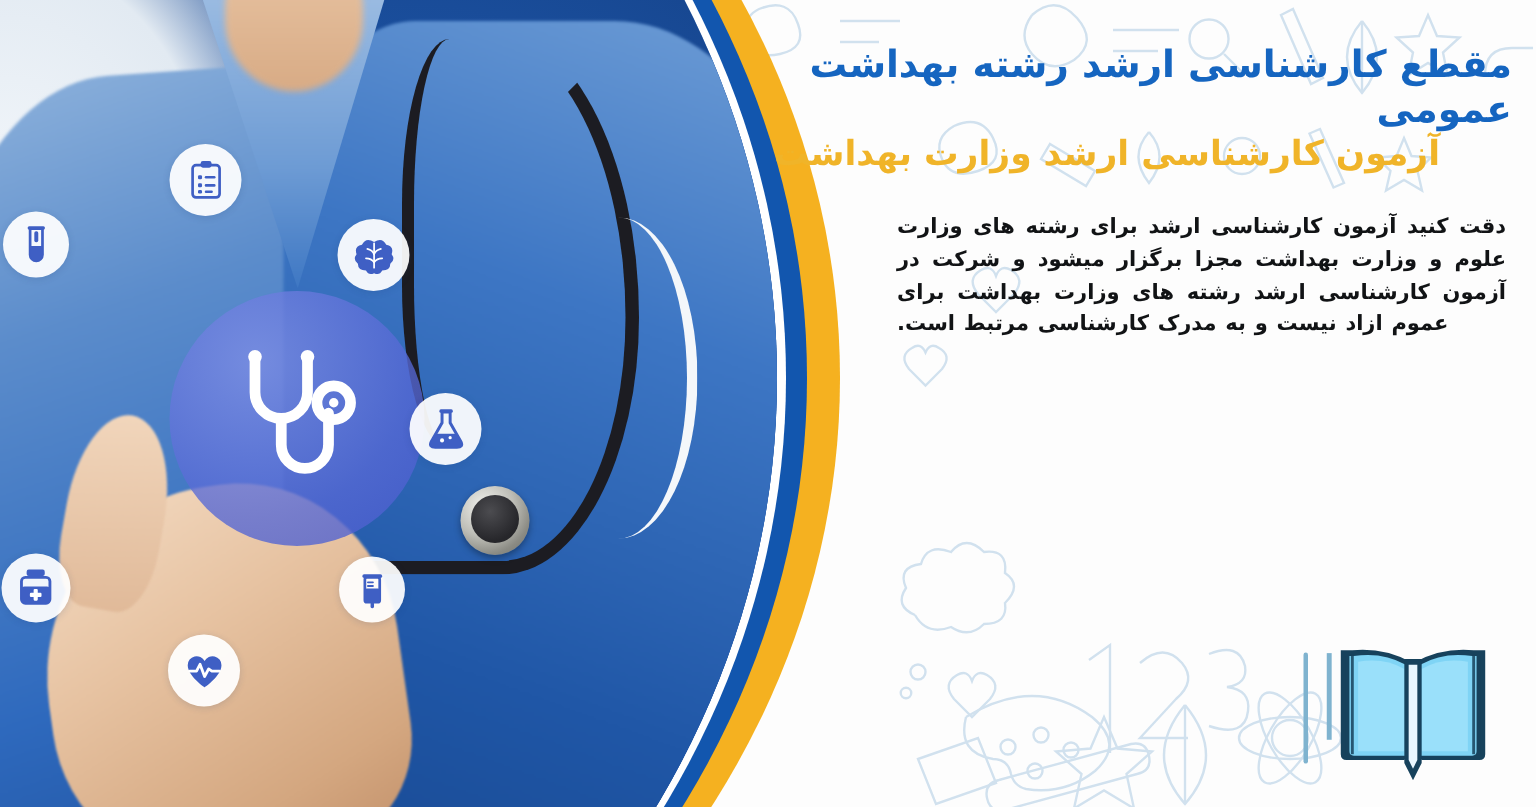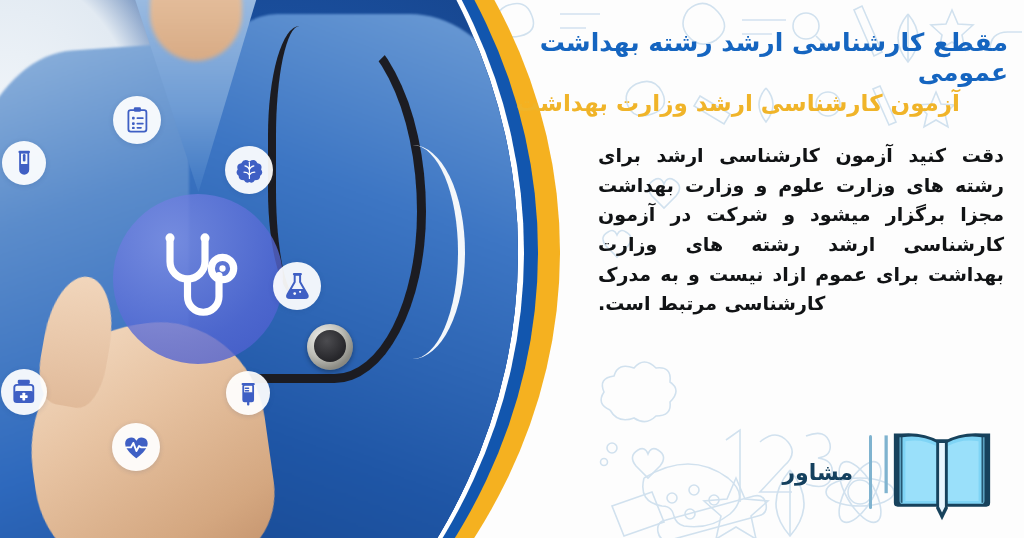--- a/index.html
+++ b/index.html
@@ -205,21 +205,21 @@
     color:#F0B429;
     line-height:1.2;
   }
   .body-para {
     position:absolute;
     right:20px; top:141px;
     width:406px;
     direction:rtl;
     text-align:justify;
     text-align-last:left;
-    font-size:19px;
+    font-size:14px;
     font-weight:bold;
     line-height:1.56;
     color:#111315;
     word-spacing:1px;
   }
 
   
   .logo {
     position:absolute;
     right:24px; bottom:14px;
@@ -457,21 +457,20 @@
   <div class="right-col">
 
     <div class="title1">مقطع کارشناسی ارشد رشته بهداشت عمومی</div>
 
     <div class="title2">آزمون کارشناسی ارشد وزارت بهداشت</div>
 
     <div class="body-para">دقت کنید آزمون کارشناسی ارشد برای رشته های وزارت علوم و وزارت بهداشت مجزا برگزار میشود و شرکت در آزمون کارشناسی ارشد رشته های وزارت بهداشت برای عموم ازاد نیست و به مدرک کارشناسی مرتبط است.</div>
 
     <div class="logo">
       <div class="logo-text">
-        <div>مشاور</div>
       </div>
       <div class="logo-divider"></div>
       <svg class="logo-mark" viewBox="0 0 120 108">
 
         <path d="M10 14 v72 q0 4 4 4 h40 l4 -6 V22 q-18 -10 -40 -8 q-4 0 -8 0 z" fill="#17425c"></path>
         <path d="M16 18 v66 q0 3 3 3 h36 V24 q-16 -9 -36 -6 z" fill="#7fd4f5"></path>
         <path d="M22 22 v62 h32 V27 q-14 -8 -32 -5 z" fill="#9ae0fa"></path>
 
         <path d="M110 14 v72 q0 4 -4 4 h-40 l-4 -6 V22 q18 -10 40 -8 q4 0 8 0 z" fill="#17425c"></path>
         <path d="M104 18 v66 q0 3 -3 3 h-36 V24 q16 -9 36 -6 z" fill="#7fd4f5"></path>

